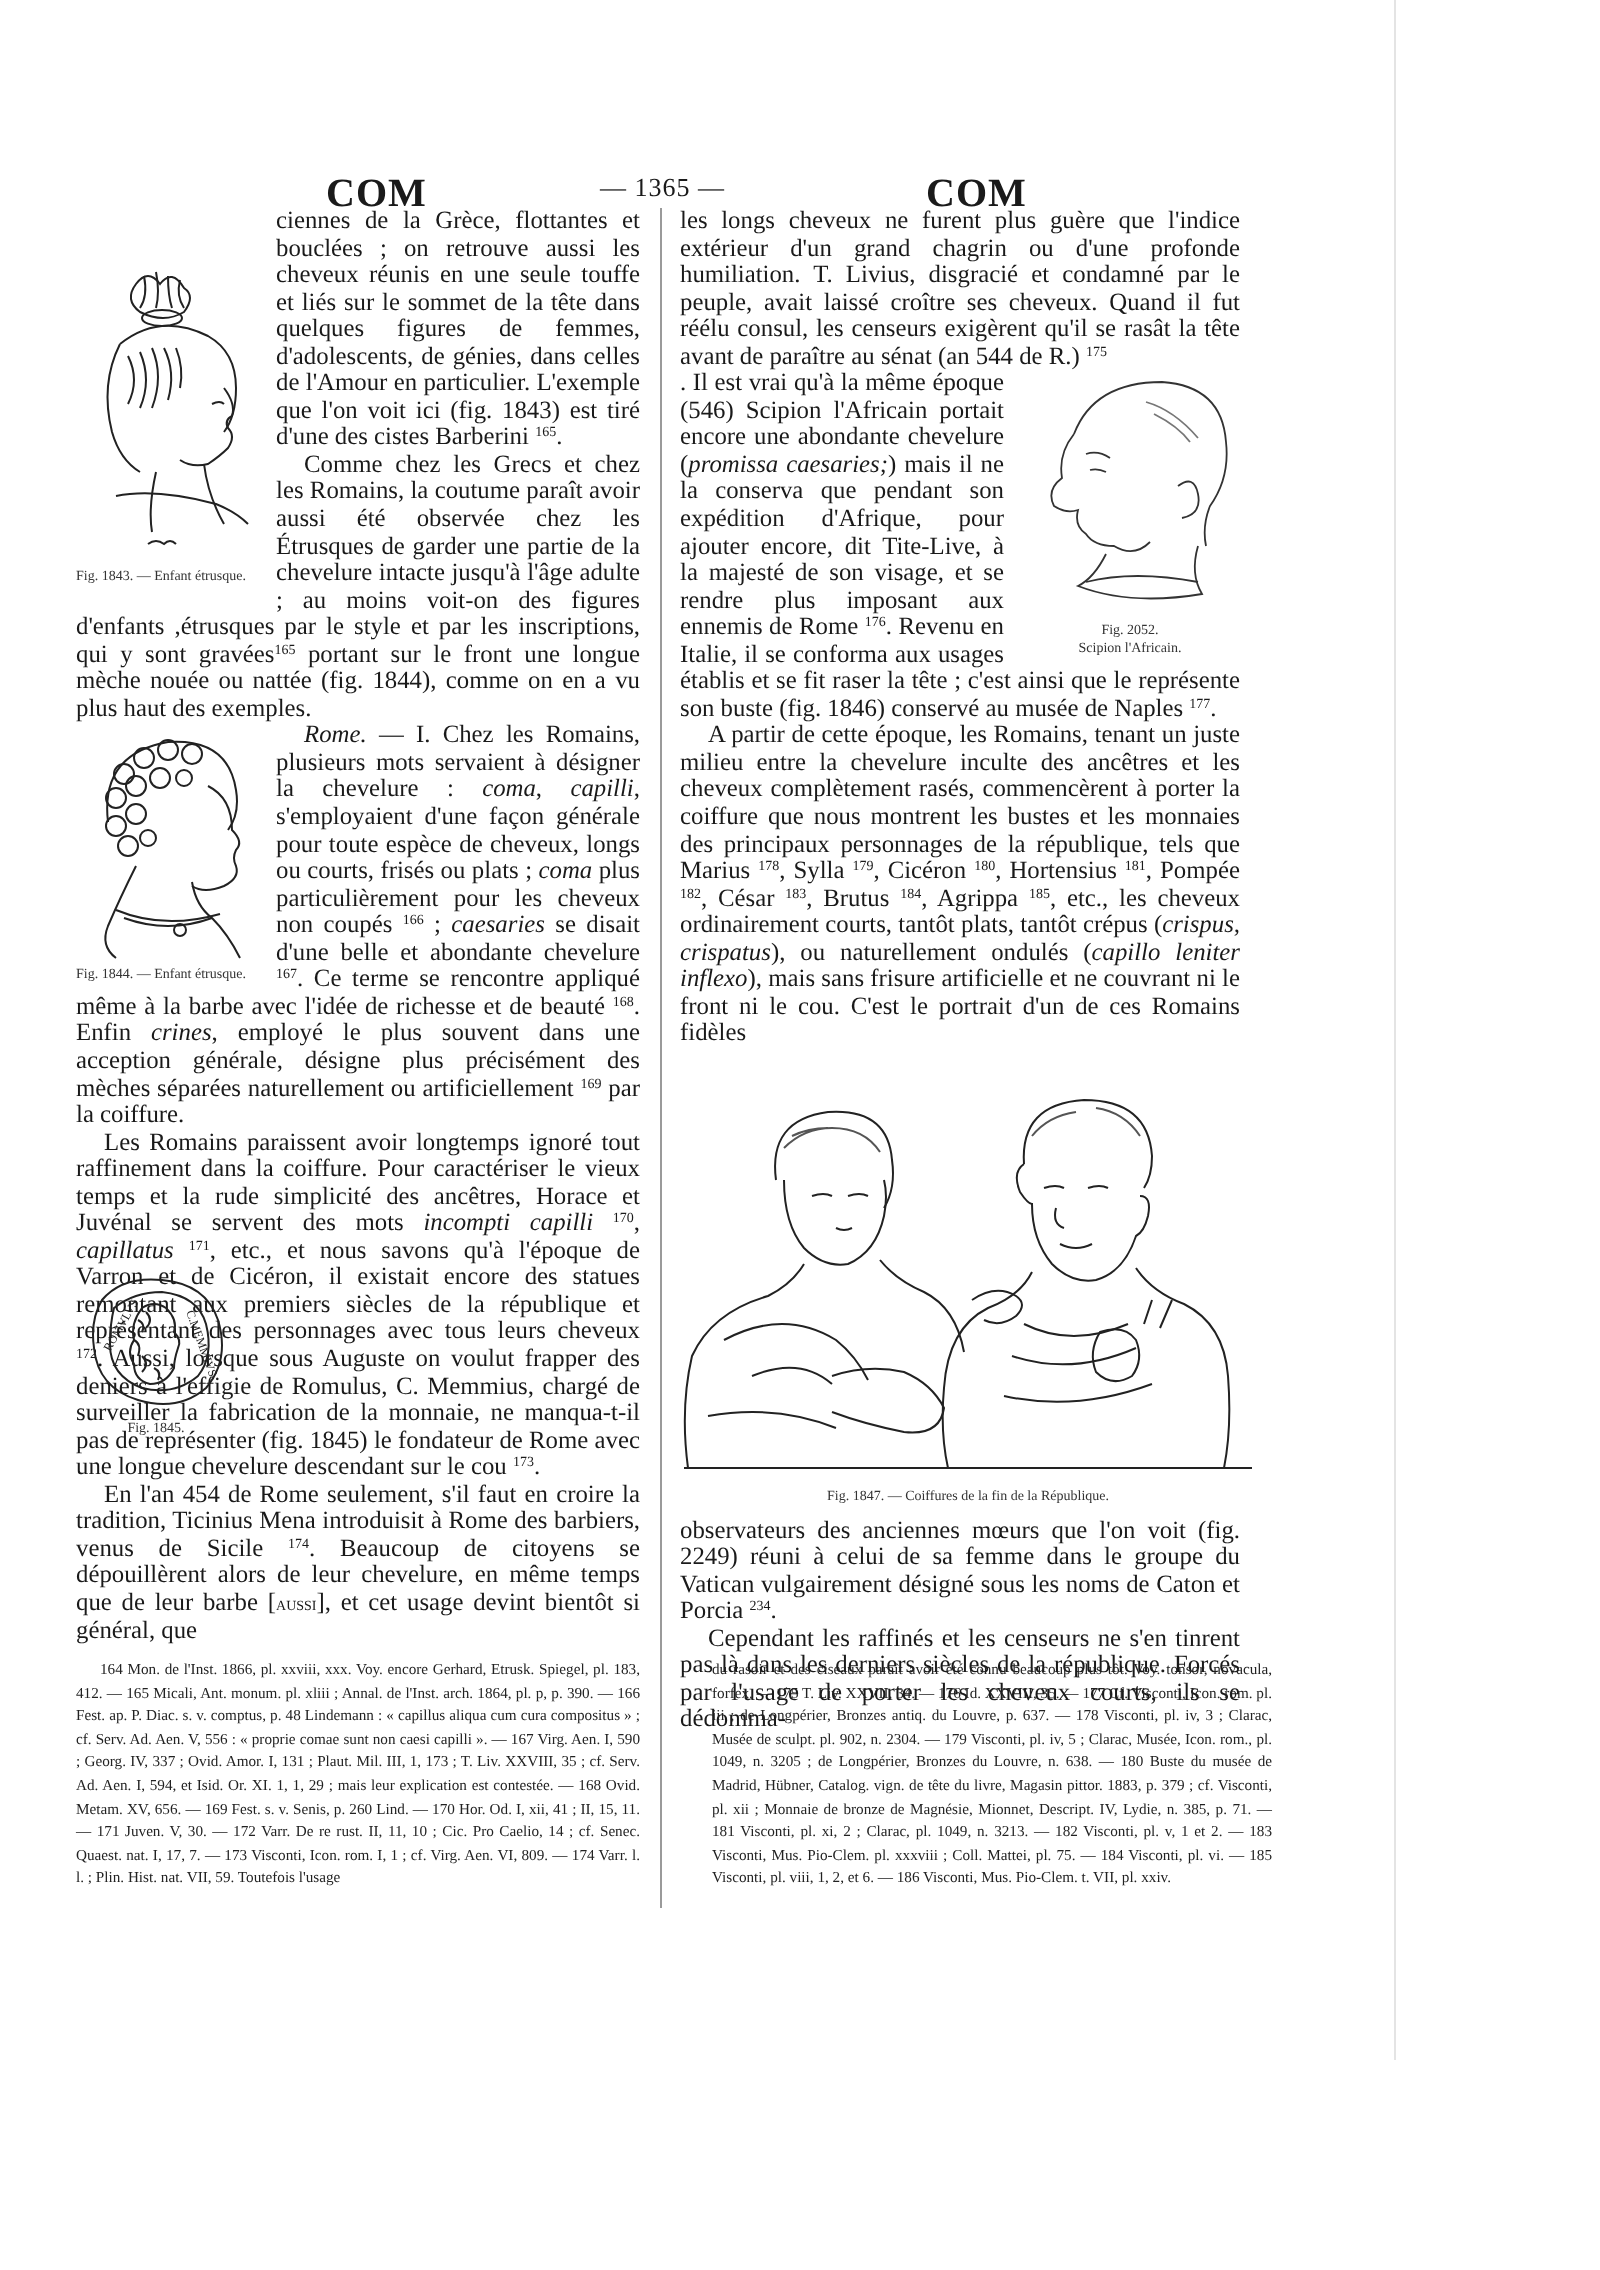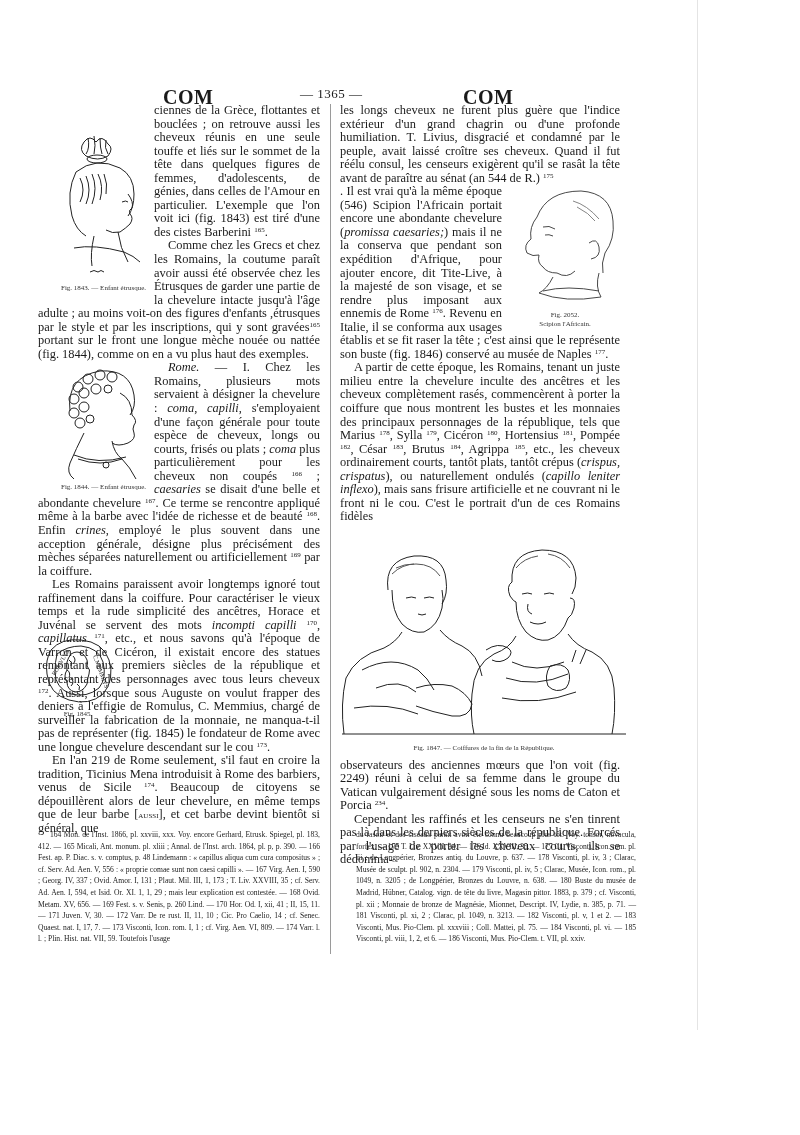--- a/index.html
+++ b/index.html
@@ -12,21 +12,21 @@
   .hdr-right { left: 463px; }
   .col { position: absolute; top: 104px; font-family: "Liberation Serif", serif; font-size: 12.4px; line-height: 13.55px; text-align: justify; }
   .col-left { left: 38px; width: 282px; }
   .col-right { left: 340px; width: 280px; }
   .col-divider { position: absolute; left: 330px; top: 104px; width: 1px; height: 850px; background: #9a9a9a; }
   p { margin: 0; text-indent: 0; }
   p.ind { text-indent: 14px; }
   sup { font-size: 7px; vertical-align: 4px; line-height: 0; }
   i { font-style: italic; }
   .sc { font-variant: small-caps; font-size: 10px; }
-  .fig { float: left; margin: 2px 8px 2px 16px; text-align: right; }
+  .fig { float: left; margin: 2px 8px 2px 0; text-align: left; }
   .fig-right { float: right; margin: 2px 0 2px 8px; text-align: center; }
   .fig svg { display: block; }
   .cap { font-size: 7px; line-height: 9px; font-family: "Liberation Serif", serif; color: #333; margin-top: 2px; }
   .fig-wide { clear: both; margin: 14px 0 6px -6px; text-align: center; width: 300px; }
   .notes { position: absolute; top: 829px; font-family: "Liberation Serif", serif; font-size: 7.6px; line-height: 11.6px; text-align: justify; color: #222; }
   .notes-left { left: 38px; width: 282px; }
   .notes-right { left: 356px; width: 280px; }
   .notes p { text-indent: 12px; }
   .notes-right p { text-indent: 0; }
 </style>
@@ -84,21 +84,21 @@
         <path d="M20 92 q24 10 52 2"></path>
         <path d="M24 96 q22 8 44 0"></path>
         <circle cx="52" cy="102" r="3"></circle>
       </g>
     </svg>
     <div class="cap">Fig. 1844. — Enfant étrusque.</div>
   </div>
   <p class="ind"><i>Rome.</i><span> — I. Chez les Romains, plusieurs mots servaient à désigner la chevelure : </span><i>coma</i><span>, </span><i>capilli</i><span>, s'employaient d'une façon générale pour toute espèce de cheveux, longs ou courts, frisés ou plats ; </span><i>coma</i><span> plus particulièrement pour les cheveux non coupés</span> <sup>166</sup><span> ; </span><i>caesaries</i><span> se disait d'une belle et abondante chevelure</span> <sup>167</sup><span>. Ce terme se rencontre appliqué même à la barbe avec l'idée de richesse et de beauté</span> <sup>168</sup><span>. Enfin </span><i>crines</i><span>, employé le plus souvent dans une acception générale, désigne plus précisément des mèches séparées naturellement ou artificiellement</span> <sup>169</sup><span> par la coiffure.</span></p>
 
   <p class="ind"><span>Les Romains paraissent avoir longtemps ignoré tout raffinement dans la coiffure. Pour caractériser le vieux temps et la rude simplicité des ancêtres, Horace et Juvénal se servent des mots </span><i>incompti capilli</i> <sup>170</sup><span>, </span><i>capillatus</i> <sup>171</sup><span>, etc., et nous savons qu'à l'époque de Varron et de Cicéron, il existait encore des statues remontant aux premiers siècles de la république et représentant des personnages avec tous leurs cheveux</span> <sup>172</sup><span>. Aussi, lorsque sous Auguste on voulut frapper des deniers à l'effigie de Romulus, C. Memmius, chargé de surveiller la fabrication de la monnaie, ne manqua-t-il pas de représenter (fig. 1845) le fondateur de Rome avec une longue chevelure descendant sur le cou</span> <sup>173</sup><span>.</span></p>
-  <p class="ind"><span>En l'an 219 de Rome seulement, s'il faut en croire la tradition, Ticinius Mena introduisit à Rome des barbiers, venus de Sicile</span> <sup>174</sup><span>. Beaucoup de citoyens se dépouillèrent alors de leur chevelure, en même temps que de leur barbe [</span><span class="sc">aussi</span><span>], et cet barbe devint bientôt si général, que</span></p>
+  <p class="ind"><span>En l'an 454 de Rome seulement, s'il faut en croire la tradition, Ticinius Mena introduisit à Rome des barbiers, venus de Sicile</span> <sup>174</sup><span>. Beaucoup de citoyens se dépouillèrent alors de leur chevelure, en même temps que de leur barbe [</span><span class="sc">aussi</span><span>], et cet usage devint bientôt si général, que</span></p>
 </div>
 
 <div style="position:absolute; left:38px; top:636px; width:80px; text-align:center;">
   <svg width="74" height="68" viewBox="0 0 74 68">
     <g fill="none" stroke="#222" stroke-width="1">
       <path d="M10 14 q10 -12 30 -10 q22 2 28 20 q6 20 -6 34 q-14 12 -34 6 q-20 -6 -22 -26 q-2 -14 4 -24z"></path>
       <path d="M16 18 q10 -8 24 -8 q18 2 22 16 q4 16 -4 26 q-12 10 -28 6 q-16 -6 -16 -22 q0 -10 2 -18z"></path>
       <path d="M30 18 q6 -4 12 0 q6 6 4 12 q4 4 2 8 q-2 6 -2 10 q-4 8 -12 8 q-8 -2 -8 -10 q-4 -6 0 -12 q-2 -8 4 -16z"></path>
       <path d="M28 24 q4 2 2 6 M32 20 q4 4 0 8 M26 34 q4 2 2 8 M30 42 q4 4 0 8 M36 48 q4 2 2 6"></path>
     </g>

